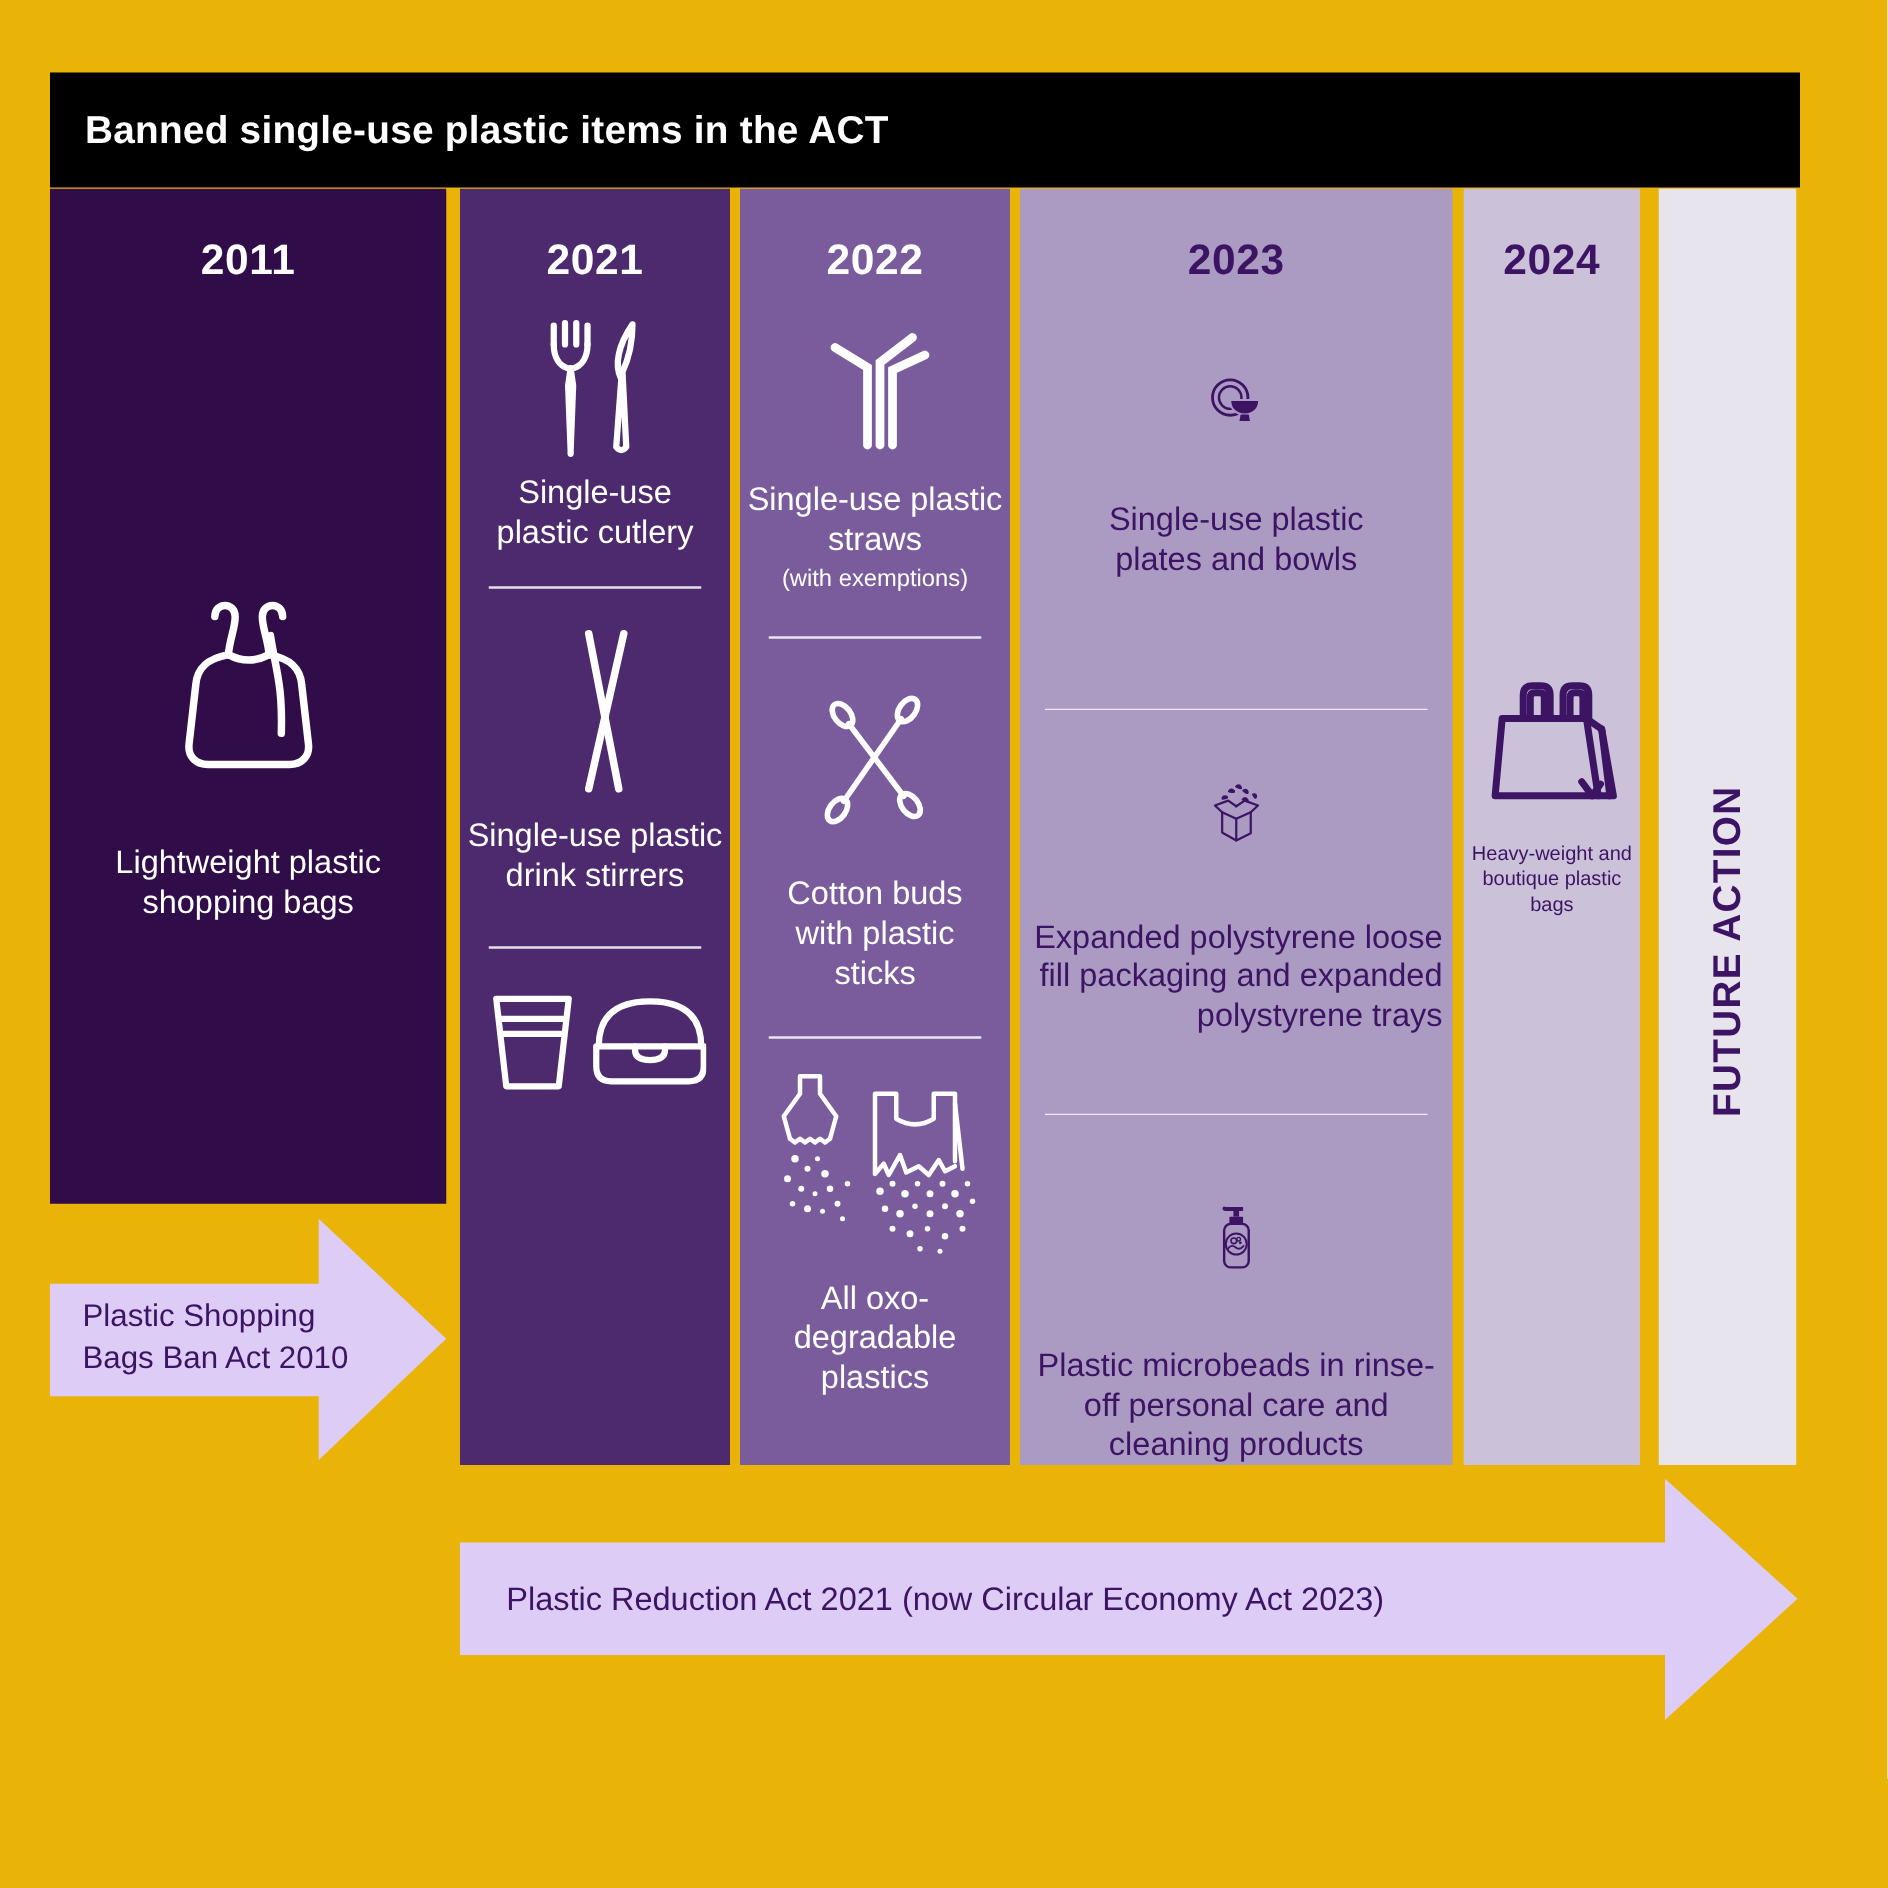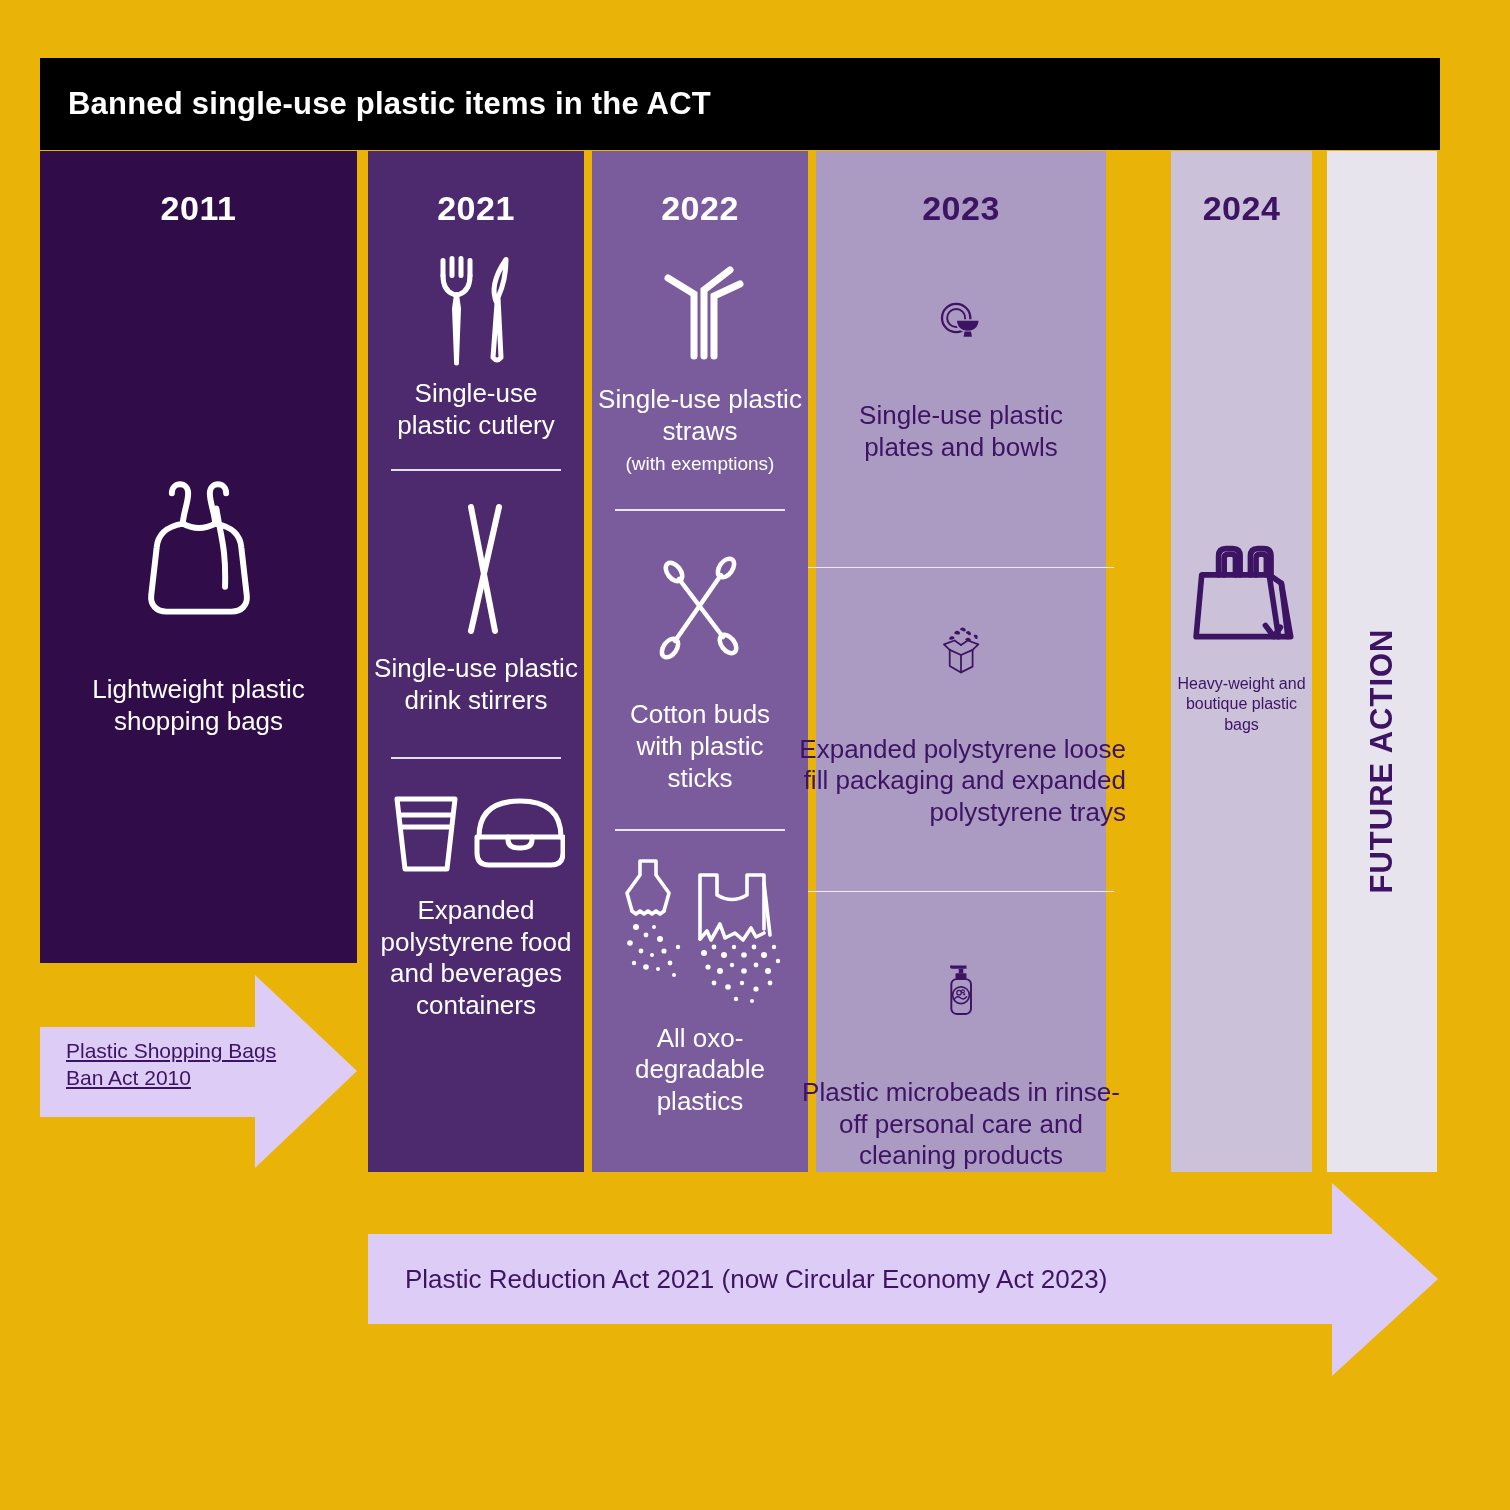--- a/index.html
+++ b/index.html
@@ -11,21 +11,21 @@
   .titlebar{
     position:absolute;left:40px;top:58px;width:1400px;height:92px;
     background:var(--black,#000);display:flex;align-items:center;
   }
   .titlebar span{color:#fff;font-size:31px;font-weight:700;padding-left:28px;letter-spacing:.2px;}
   
   .col{position:absolute;top:151px;display:flex;flex-direction:column;align-items:center;}
   .col-2011{left:40px;width:317px;height:812px;background:var(--c2011);}
   .col-2021{left:368px;width:216px;height:1021px;background:var(--c2021);}
   .col-2022{left:592px;width:216px;height:1021px;background:var(--c2022);}
-  .col-2023{left:816px;width:290px;height:1021px;background:var(--c2023);gap:48px;}
+  .col-2023{left:816px;width:346px;height:1021px;background:var(--c2023);gap:48px;}
   .col-2024{left:1171px;width:141px;height:1021px;background:var(--c2024);}
   .col-future{left:1327px;width:110px;height:1021px;background:var(--cfuture);}
   .year{font-size:34px;font-weight:700;margin-top:38px;color:#fff;letter-spacing:.5px;}
   .year.dark{color:var(--dark);}
   .label{font-size:26px;font-weight:500;line-height:1.22;text-align:center;color:#fff;}
   .label.dark{color:var(--dark);}
   .note{font-size:19px;font-weight:400;color:#fff;text-align:center;}
   .divider{height:2px;width:170px;background:rgba(255,255,255,.85);}
   .divider.wide{width:306px;background:#eee9f4;}
   .icon{display:block;color:#fff;}
@@ -68,21 +68,21 @@
   .future-label{
     position:absolute;top:610px;left:50%;
     transform:translate(-50%,-50%) rotate(-90deg);
     white-space:nowrap;font-size:31px;font-weight:700;color:var(--dark);letter-spacing:1px;
   }
   
   .arrow-left{position:absolute;left:40px;top:975px;width:317px;height:193px;}
   .arrow-left .shaft{position:absolute;left:0;top:52px;width:216px;height:90px;background:var(--arrow);}
   .arrow-left .head{position:absolute;left:215px;top:0;width:0;height:0;
     border-top:96px solid transparent;border-bottom:97px solid transparent;border-left:102px solid var(--arrow);}
-  .arrow-left .txt{position:absolute;left:26px;top:62px;width:235px;font-size:21px;font-weight:500;line-height:1.3;color:var(--dark);text-decoration:underline;}
+  .arrow-left .txt{position:absolute;left:26px;top:62px;width:235px;font-size:25px;font-weight:500;line-height:1.3;color:var(--dark);}
   .arrow-bottom{position:absolute;left:368px;top:1183px;width:1070px;height:193px;}
   .arrow-bottom .shaft{position:absolute;left:0;top:51px;width:965px;height:90px;background:var(--arrow);}
   .arrow-bottom .head{position:absolute;left:964px;top:0;width:0;height:0;
     border-top:96px solid transparent;border-bottom:97px solid transparent;border-left:106px solid var(--arrow);}
   .arrow-bottom .txt{position:absolute;left:37px;top:0;height:193px;display:flex;align-items:center;
     font-size:26px;font-weight:500;color:var(--dark);}
 </style>
 </head>
 <body>
 
@@ -120,21 +120,20 @@
     </svg>
     <div class="label l2">Single-use plastic drink stirrers</div>
     <div class="divider d2"></div>
     <svg class="icon icon-foam" width="178" height="84" viewBox="0 0 178 84" fill="none" stroke="currentColor" stroke-width="5" stroke-linecap="round" stroke-linejoin="round">
       <path d="M10 8h58l-8 70H18z"></path>
       <path d="M14 24h50M16 36h46"></path>
       <path d="M92 46q0-36 41-36t41 36"></path>
       <path d="M90 46h86v16q0 12-12 12h-62q-12 0-12-12z"></path>
       <path d="M121 46v3q0 8 12 8t12-8v-3"></path>
     </svg>
-    <div class="label l3">Expanded polystyrene food and beverages containers</div>
   </section>
 
   <section class="col col-2022">
     <div class="year">2022</div>
     <svg class="icon icon-straws" width="124" height="108" viewBox="0 0 124 108" fill="none" stroke="currentColor" stroke-width="7" stroke-linecap="round">
       <path d="M56 102V40L30 24"></path>
       <path d="M66 102V36L92 16"></path>
       <path d="M76 102V42l26-12"></path>
     </svg>
     <div class="label l1">Single-use plastic straws</div>

